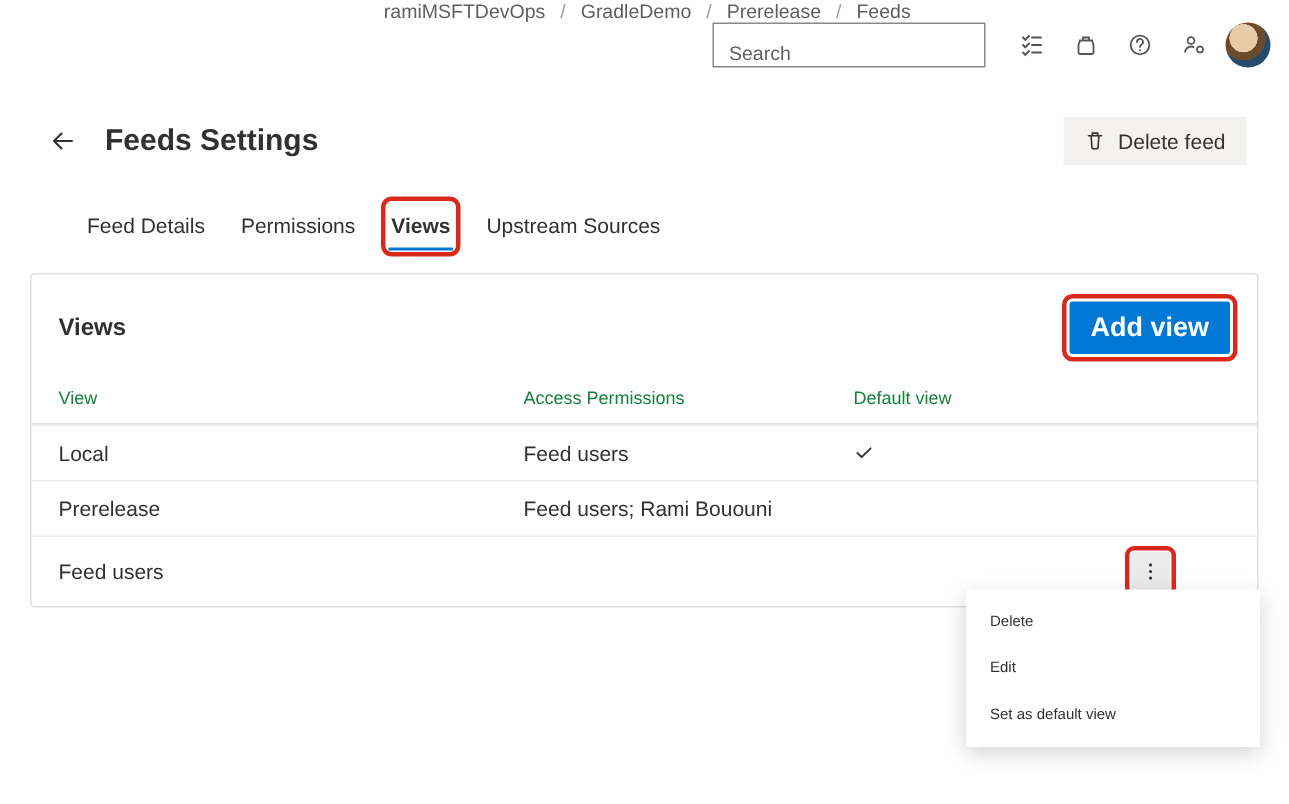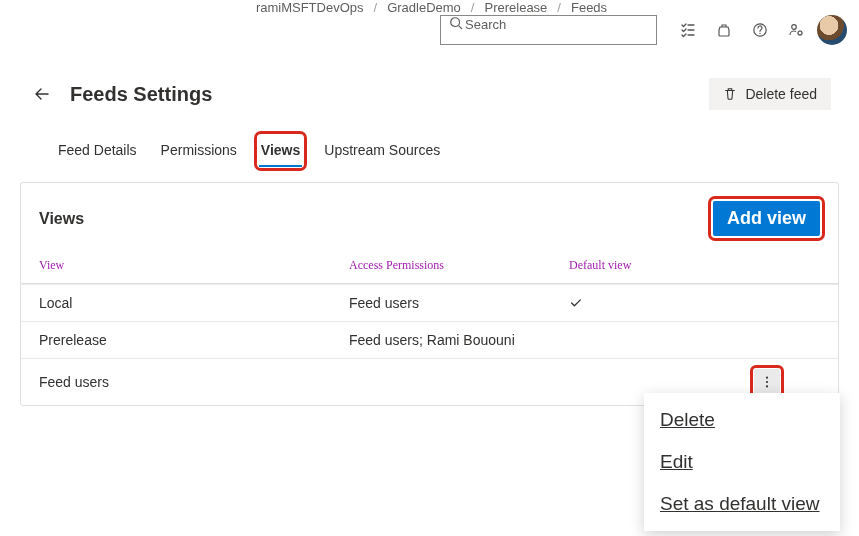--- a/index.html
+++ b/index.html
@@ -33,22 +33,22 @@
   .breadcrumb a { color: #605e5c; text-decoration: none; cursor: pointer; }
   .breadcrumb .sep { color: #a19f9d; }
   .searchwrap {
     margin-left: auto;
     display: flex;
     align-items: center;
     gap: 8px;
   }
   .searchbox {
     display: flex;
-    align-items: flex-start;
-    width: 217px;
+    align-items: flex-end;
+    width: 182px;
     height: 30px;
     border: 1px solid #8a8886;
     padding: 0 8px;
     color: #605e5c;
   }
   .searchbox input {
     border: none; outline: none; flex: 1;
     font-size: 13px; color: #323130;
     background: transparent;
   }
@@ -132,23 +132,22 @@
     outline-offset: 2px;
     border-radius: 2px;
   }
   .tablehead, .tablerow {
     display: grid;
     grid-template-columns: 310px 220px 1fr 40px;
     align-items: center;
     padding: 10px 18px;
   }
   .tablehead {
-    color: #a21caf; font-size: 12px;
+    color: #15803d; font-size: 12px;
     border-bottom: 1px solid #e1dfdd;
-    font-family: Liberation Serif, serif;
   }
   .tablerow {
     border-top: 1px solid #edebe9;
     font-size: 14px;
   }
   .tablerow:first-of-type { border-top: 1px solid #e1dfdd; }
   .check { color: #323130; font-size: 14px; }
   .rowmenu {
     width: 26px; height: 26px;
     display: flex; align-items: center; justify-content: center;
@@ -167,22 +166,21 @@
     top: 210px; right: -2px;
     width: 196px;
     background: #fff;
     box-shadow: 0 4px 14px rgba(0,0,0,0.18);
     padding: 6px 0;
     z-index: 10;
   }
   .ctxitem {
     padding: 10px 16px;
     cursor: pointer;
-    font-size: 19px;
-    text-decoration: underline;
+    font-size: 10px;
   }
   svg { display: block; }
 </style>
 </head>
 <body>
 
 <div class="topbar">
   <div class="breadcrumb">
     <a>ramiMSFTDevOps</a>
     <span class="sep">/</span>

